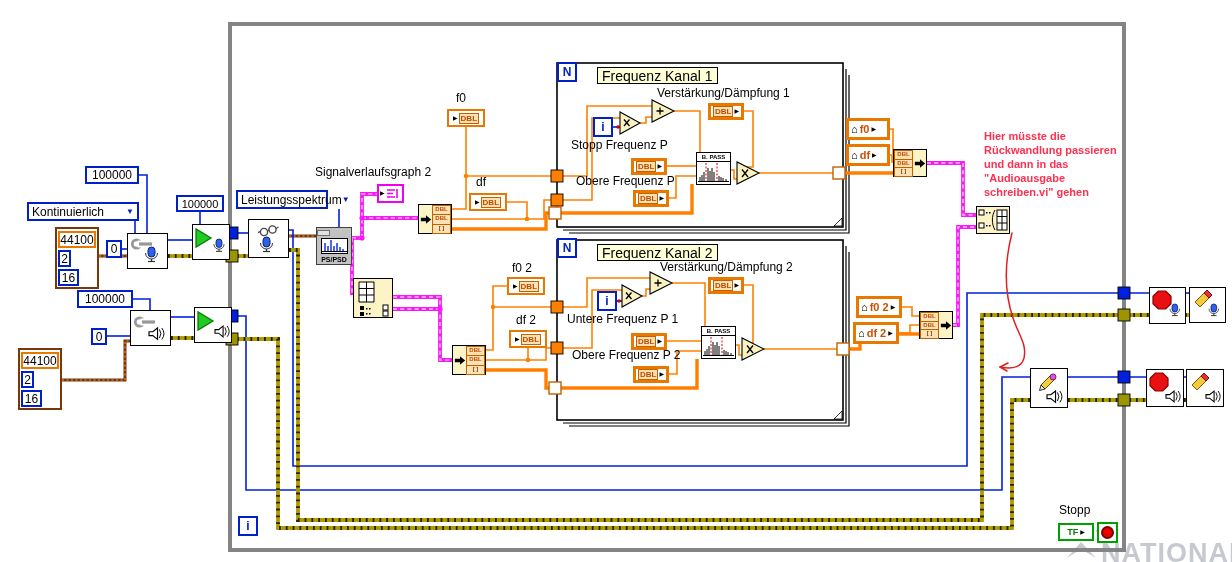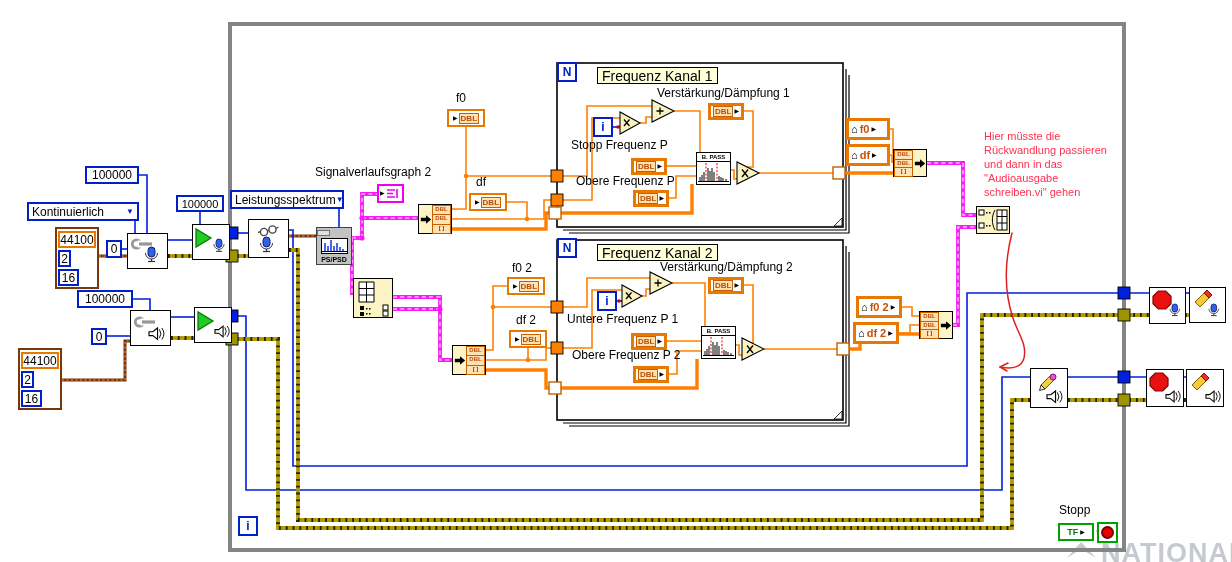--- a/index.html
+++ b/index.html
@@ -30,21 +30,21 @@
   .ub{display:flex;background:#fcf4c4;border:1px solid #000}
   .ubL{flex:0 0 13px;display:flex;align-items:center;justify-content:center}
   .ubR{flex:1;display:flex;flex-direction:column}
   .ucell{flex:1;border:1px solid #c06000;background:#ffe2b4;color:#bc4a00;font-weight:bold;font-size:6px;line-height:7px;
       text-align:center;margin-bottom:-1px;overflow:hidden}
   .ucell.uarr{color:#7a3808}
   .psd{background:#c2c2c2;border:1px solid #404040}
   .psdlbl{position:absolute;left:0;right:0;bottom:1px;text-align:center;font-size:7px;font-weight:bold;color:#000}
   .bpass{background:#fff;border:1px solid #000}
   .bplbl{display:block;text-align:center;font-size:6px;line-height:8px;font-weight:bold;border-bottom:1px solid #000;color:#000;white-space:nowrap;overflow:hidden}
-  .annot{color:#ff3050;font-weight:normal;font-size:11px;line-height:14px;white-space:nowrap}
+  .annot{color:#ff3050;font-weight:bold;font-size:11px;line-height:14px;white-space:nowrap}
   .tf{border:2px solid #00a000;background:#fff;display:flex;align-items:center;justify-content:center;gap:2px}
   .tft{color:#008000;font-weight:bold;font-size:9px;line-height:9px}
   .cond{border:2px solid #00a000;background:#fff;display:flex;align-items:center;justify-content:center}
   .conddot{width:13px;height:13px;border-radius:50%;background:#e80000;border:2px solid #7a0000}
   .gterm{border:2px solid #f000f0;background:#fff;display:flex;align-items:center;gap:1px;padding:0 1px}
   .wm{position:absolute;z-index:0;color:#c6cad0;font-weight:bold;font-size:27px;letter-spacing:1px;white-space:nowrap}
   
   .wb{stroke:#0020dd;stroke-width:1.6;fill:none}
   .wo{stroke:#ff8000;stroke-width:1.6;fill:none}
   .woT{stroke:#ff8000;stroke-width:3.4;fill:none}
@@ -385,21 +385,21 @@
         <span>16</span>
       </div>
   </div>
 
   <div class="cmp vi" style="left:248px;top:219px;width:41px;height:39px">
     <svg width="39" height="37" viewBox="0 0 39 37">
       <use href="#glasses" transform="translate(10,5)"></use>
         <use href="#mic" transform="translate(14,17)"></use>
     </svg>
   </div>
-  <div class="cmp dd" style="left:230px;top:190px;width:114px">
+  <div class="cmp dd" style="left:236px;top:190px;width:92px">
     <span>Leistungsspektrum</span>
     <span class="ddar">▼</span>
   </div>
   <div class="lbl" style="left:315px;top:165px">Signalverlaufsgraph 2</div>
   <div class="cmp gterm" style="left:377px;top:184px;width:27px;height:19px">
     <span class="darr">▶</span>
     <svg width="13" height="11" viewBox="0 0 13 11">
       <path d="M1,2 H9 M1,5.5 H7 M1,9 H9 M11,1 V10" stroke="#f000f0" stroke-width="1.6" fill="none"></path>
     </svg>
   </div>

